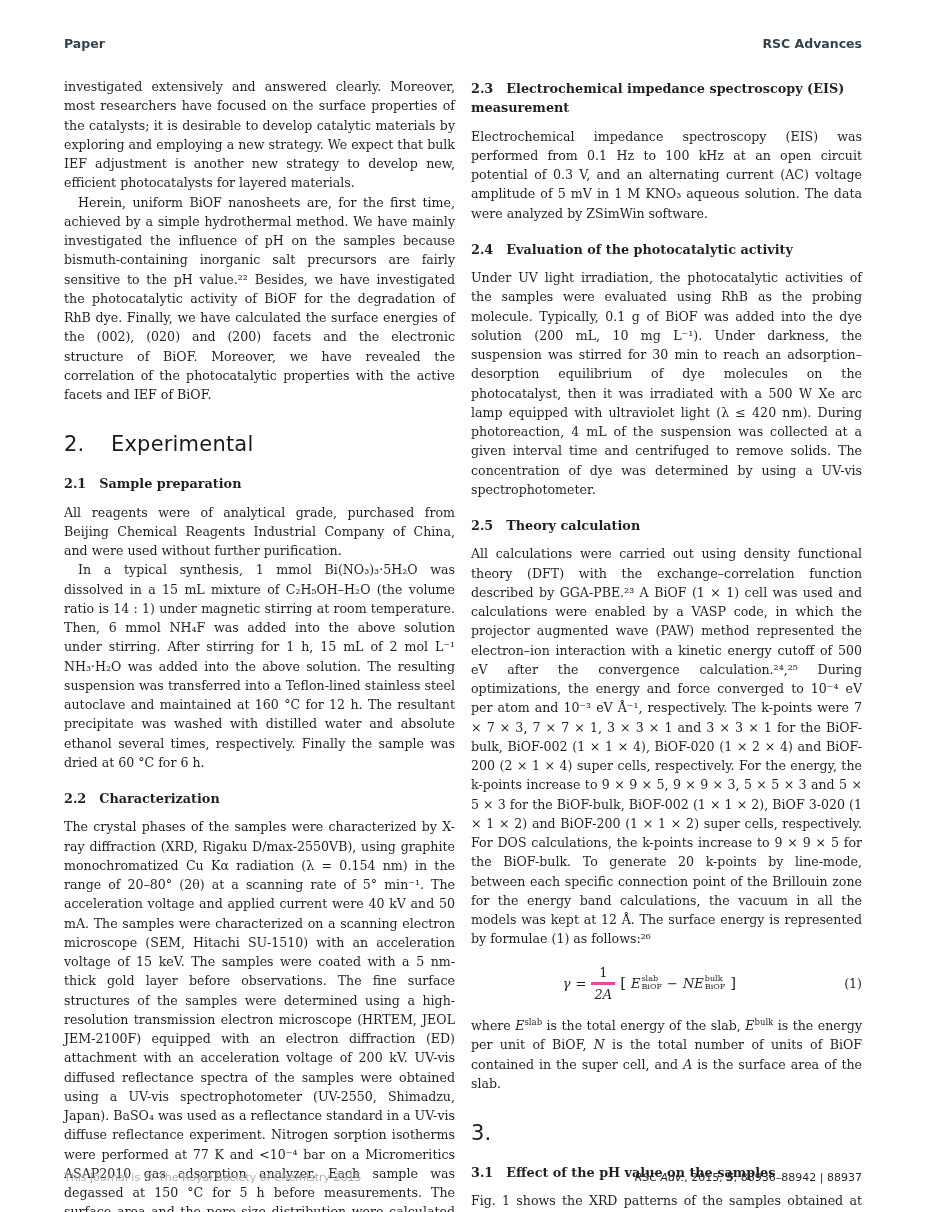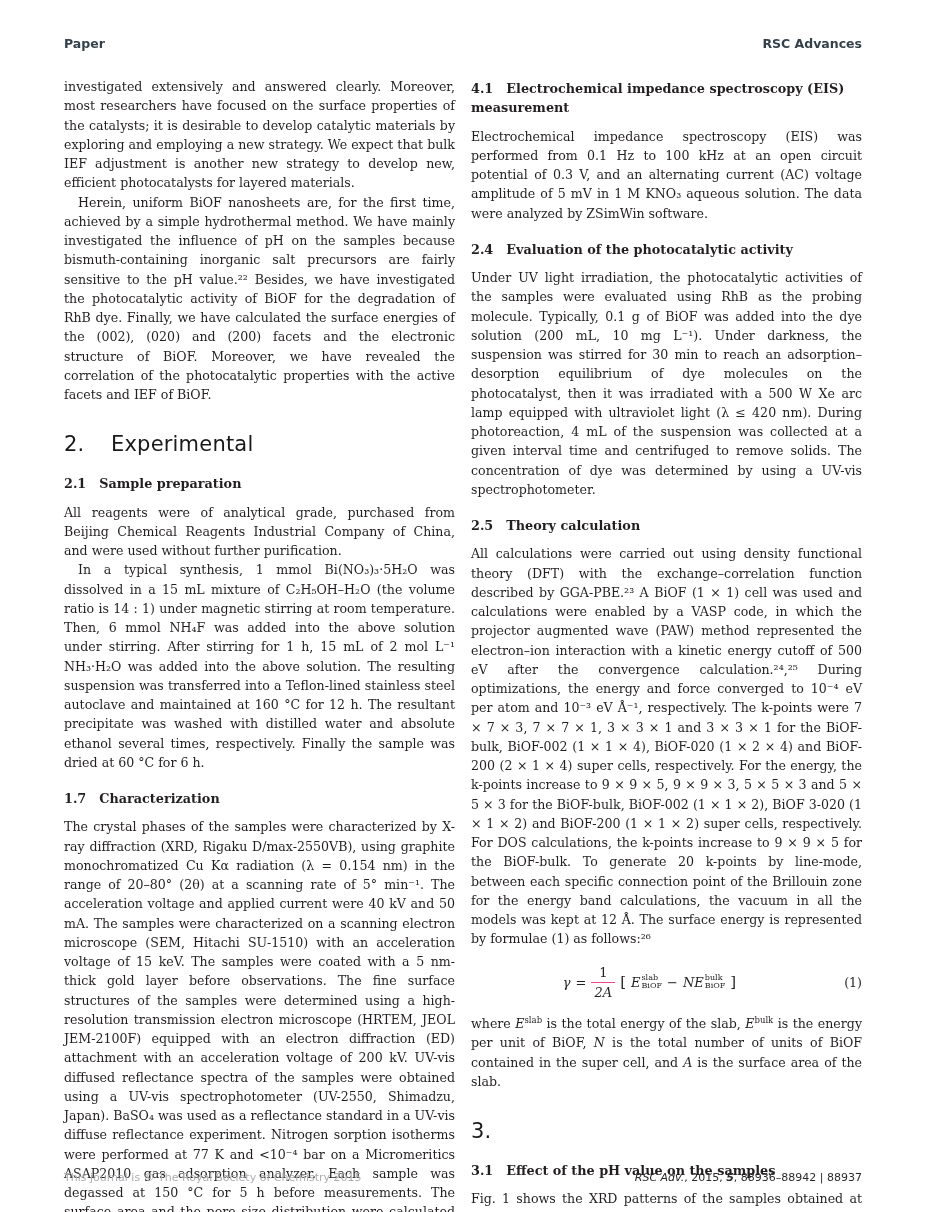--- a/index.html
+++ b/index.html
@@ -34,21 +34,21 @@
   }
   .sec-head .num { width: 47px; flex: none; }
   .sub-head { font-weight: bold; font-size: 12.8px; margin: 17px 0 9px 0; text-align: left; }
   .sub-head .num { margin-right: 13px; }
   .sub-head.first { margin-top: 2px; }
   
   .equation { display: flex; align-items: center; margin: 14px 0 12px 0; }
   .eq-body { flex: 1; display: flex; justify-content: center; align-items: center; gap: 5px; font-size: 13px; }
   .eq-var { font-style: italic; }
   .frac { display: inline-flex; flex-direction: column; align-items: center; vertical-align: middle; }
-  .frac .den { border-top: 1px solid #ec4899; padding: 0 3px; font-style: italic; }
+  .frac .den { border-top: 3px solid #ec4899; padding: 0 3px; font-style: italic; }
   .frac .num { padding: 0 3px; }
   .eterm { display: inline-flex; align-items: center; }
   .eterm .base { font-style: italic; }
   .supsub { display: inline-flex; flex-direction: column; font-size: 8px; line-height: 8.5px; margin-left: 1px; }
   .bracket { font-size: 15px; }
   .eq-label { width: 34px; text-align: right; flex: none; font-size: 12.6px; }
   sup.inl { font-size: 8.5px; line-height: 0; }
   .ivar { font-style: italic; }
   
   .page-footer {
@@ -84,29 +84,29 @@
         <span>Experimental</span>
       </div>
 
       <div class="sub-head">
         <span class="num">2.1</span><span>Sample preparation</span>
       </div>
       <p>All reagents were of analytical grade, purchased from Beijing Chemical Reagents Industrial Company of China, and were used without further purification.</p>
       <p class="indent">In a typical synthesis, 1 mmol Bi(NO₃)₃·5H₂O was dissolved in a 15 mL mixture of C₂H₅OH–H₂O (the volume ratio is 14 : 1) under magnetic stirring at room temperature. Then, 6 mmol NH₄F was added into the above solution under stirring. After stirring for 1 h, 15 mL of 2 mol L⁻¹ NH₃·H₂O was added into the above solution. The resulting suspension was transferred into a Teflon-lined stainless steel autoclave and maintained at 160 °C for 12 h. The resultant precipitate was washed with distilled water and absolute ethanol several times, respectively. Finally the sample was dried at 60 °C for 6 h.</p>
 
       <div class="sub-head">
-        <span class="num">1.7</span><span>Characterization</span>
+        <span class="num">2.2</span><span>Characterization</span>
       </div>
       <p>The crystal phases of the samples were characterized by X-ray diffraction (XRD, Rigaku D/max-2550VB), using graphite monochromatized Cu Kα radiation (λ = 0.154 nm) in the range of 20–80° (2θ) at a scanning rate of 5° min⁻¹. The acceleration voltage and applied current were 40 kV and 50 mA. The samples were characterized on a scanning electron microscope (SEM, Hitachi SU-1510) with an acceleration voltage of 15 keV. The samples were coated with a 5 nm-thick gold layer before observations. The fine surface structures of the samples were determined using a high-resolution transmission electron microscope (HRTEM, JEOL JEM-2100F) equipped with an electron diffraction (ED) attachment with an acceleration voltage of 200 kV. UV-vis diffused reflectance spectra of the samples were obtained using a UV-vis spectrophotometer (UV-2550, Shimadzu, Japan). BaSO₄ was used as a reflectance standard in a UV-vis diffuse reflectance experiment. Nitrogen sorption isotherms were performed at 77 K and &lt;10⁻⁴ bar on a Micromeritics ASAP2010 gas adsorption analyzer. Each sample was degassed at 150 °C for 5 h before measurements. The surface area and the pore size distribution were calculated by the Brunauer–Emmett–Teller (BET) methods.</p>
     </div>
 
     <div class="col">
 
       <div class="sub-head first">
-        <span class="num">4.1</span><span>Electrochemical impedance spectroscopy (EIS) measurement</span>
+        <span class="num">2.3</span><span>Electrochemical impedance spectroscopy (EIS) measurement</span>
       </div>
       <p>Electrochemical impedance spectroscopy (EIS) was performed from 0.1 Hz to 100 kHz at an open circuit potential of 0.3 V, and an alternating current (AC) voltage amplitude of 5 mV in 1 M KNO₃ aqueous solution. The data were analyzed by ZSimWin software.</p>
 
       <div class="sub-head">
         <span class="num">2.4</span><span>Evaluation of the photocatalytic activity</span>
       </div>
       <p>Under UV light irradiation, the photocatalytic activities of the samples were evaluated using RhB as the probing molecule. Typically, 0.1 g of BiOF was added into the dye solution (200 mL, 10 mg L⁻¹). Under darkness, the suspension was stirred for 30 min to reach an adsorption–desorption equilibrium of dye molecules on the photocatalyst, then it was irradiated with a 500 W Xe arc lamp equipped with ultraviolet light (λ ≤ 420 nm). During photoreaction, 4 mL of the suspension was collected at a given interval time and centrifuged to remove solids. The concentration of dye was determined by using a UV-vis spectrophotometer.</p>
 
       <div class="sub-head">
         <span class="num">2.5</span><span>Theory calculation</span>

